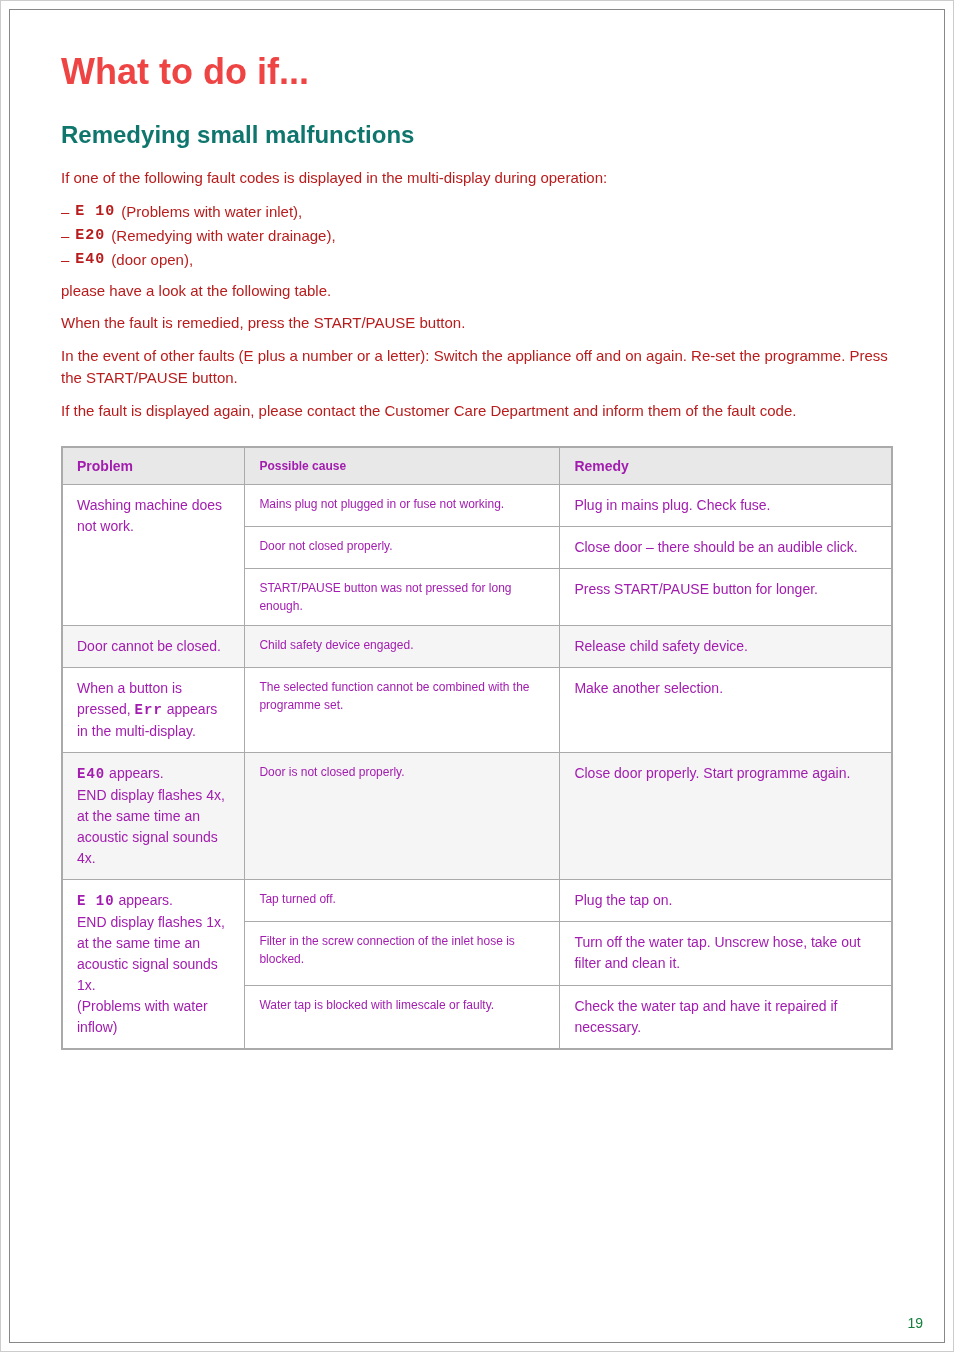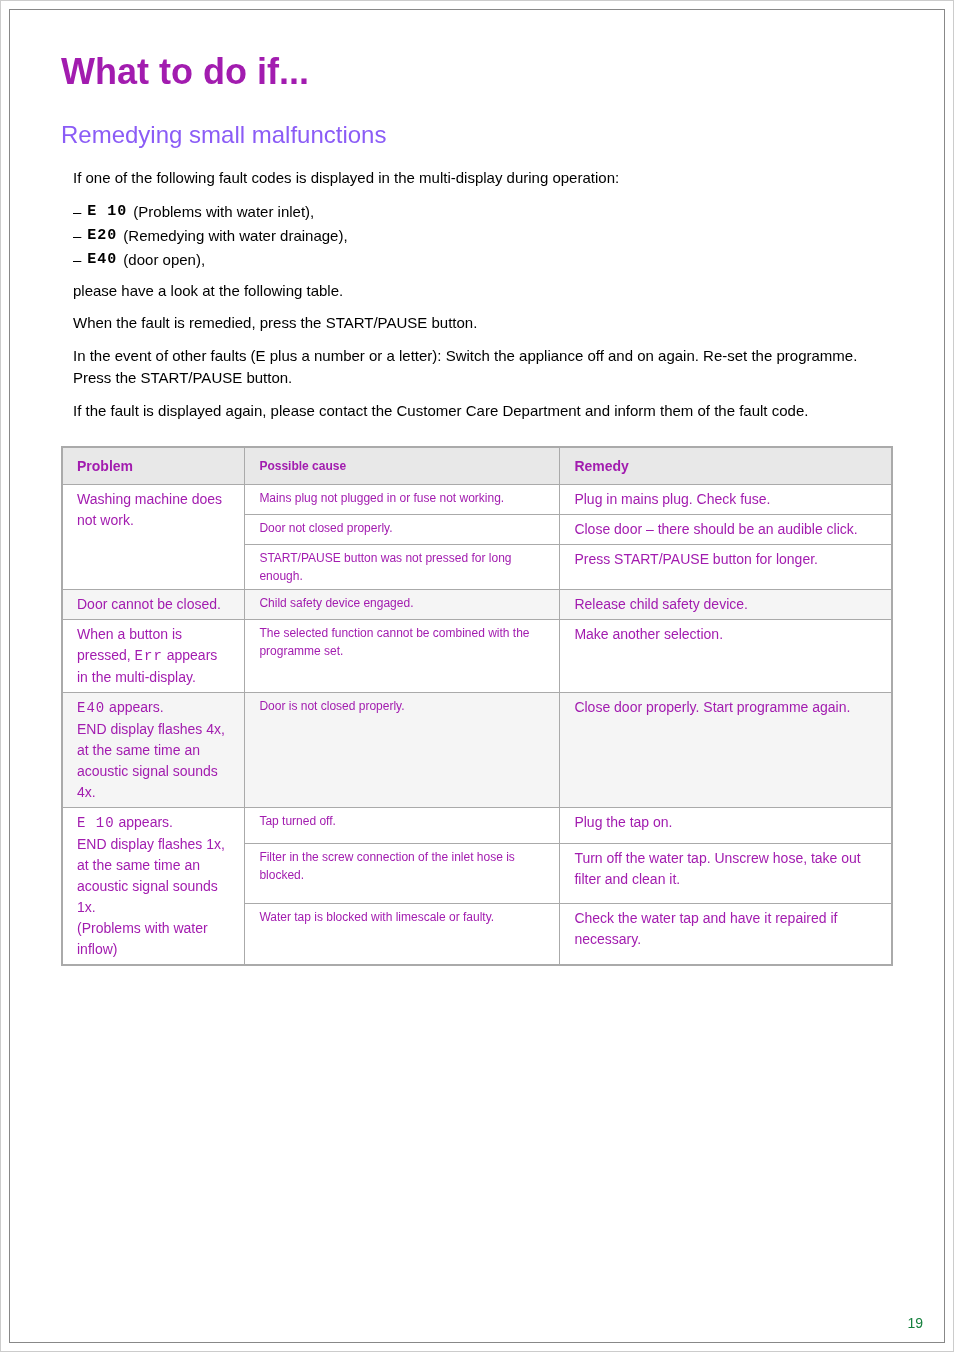--- a/index.html
+++ b/index.html
@@ -34,36 +34,35 @@
       bottom: 8px;
       border: 1px solid #888;
       pointer-events: none;
     }
 
     h1.main-title {
       font-size: 36px;
       font-weight: bold;
       margin-bottom: 28px;
       margin-top: 10px;
-      color: #a21caf;
+      color: #ef4444;
     }
 
     h2.section-title {
       font-size: 24px;
-      font-weight: normal;
+      font-weight: bold;
       margin-bottom: 18px;
-      color: #8b5cf6;
+      color: #0f766e;
     }
 
     .intro-text {
       font-size: 15px;
       line-height: 1.5;
-      color: #000000;
+      color: #b91c1c;
       margin-bottom: 6px;
-      margin-left: 12px;
     }
 
     .intro-text p {
       margin-bottom: 10px;
     }
 
     .fault-codes {
       margin-bottom: 8px;
     }
 
@@ -101,21 +100,21 @@
 
     thead th {
       padding: 10px 14px;
       border: 1px solid #aaa;
       font-weight: bold;
       text-align: left;
       font-size: 15px;
     }
 
     tbody td {
-      padding: 4px 14px;
+      padding: 10px 14px;
       border: 1px solid #aaa;
       vertical-align: top;
       line-height: 1.5;
     }
 
     .problem-cell {
       width: 22%;
       font-size: 14px;
     }
 
@@ -124,21 +123,21 @@
       font-size: 12px;
     }
 
     .remedy-cell {
       width: 40%;
       font-size: 14px;
     }
 
     .code-inline {
       font-family: 'Courier New', monospace;
-      font-weight: normal;
+      font-weight: bold;
       letter-spacing: 1px;
       text-align: right;
     }
 
     .page-number {
       position: absolute;
       bottom: 20px;
       right: 30px;
       font-size: 14px;
       color: #15803d;

